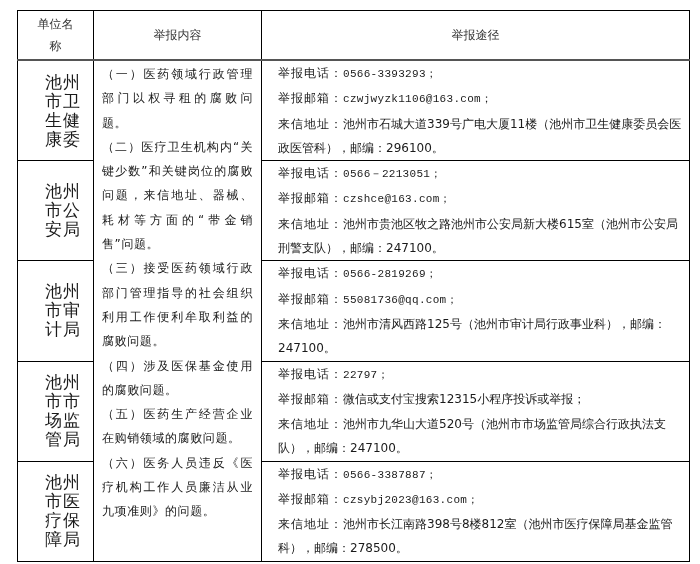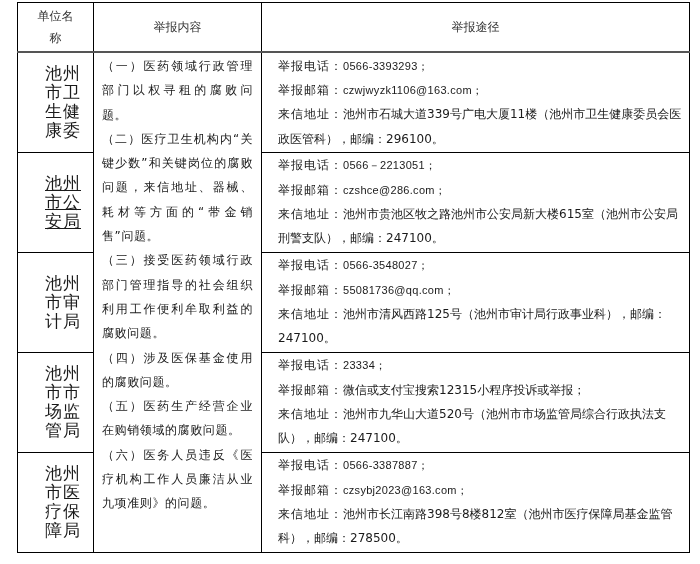--- a/index.html
+++ b/index.html
@@ -11,21 +11,21 @@
       width: 700px;
       height: 564px;
       position: relative;
       overflow: hidden;
       font-family: "DejaVu Sans", "Liberation Sans", sans-serif;
       color: #1a1a1a;
     }
     .report-table {
       position: absolute;
       left: 17px;
-      top: 2px;
+      top: 10px;
       width: 672px;
       border-collapse: collapse;
       table-layout: fixed;
       border: 1.5px solid #000;
     }
     .report-table col.c1 { width: 76px; }
     .report-table col.c2 { width: 168px; }
     .report-table col.c3 { width: 428px; }
     .report-table th,
     .report-table td {
@@ -66,21 +66,21 @@
       line-height: 24.3px;
       padding: 0 6px 0 16px !important;
       vertical-align: middle;
     }
     .channel-cell .line {
       display: block;
       white-space: normal;
     }
     .lbl { letter-spacing: 1px; }
     .mono {
-      font-family: Liberation Sans, sans-serif;
+      font-family: Liberation Mono, monospace;
       font-size: 11px;
       letter-spacing: 0.3px;
     }
   </style>
 </head>
 <body>
 
 <table class="report-table">
   <colgroup>
     <col class="c1">
@@ -105,39 +105,39 @@
         <p>（五）医药生产经营企业在购销领域的腐败问题。</p>
         <p>（六）医务人员违反《医疗机构工作人员廉洁从业九项准则》的问题。</p>
       </td>
       <td class="channel-cell">
         <span class="line"><span class="lbl">举报电话：</span><span class="mono">0566-3393293；</span></span>
         <span class="line"><span class="lbl">举报邮箱：</span><span class="mono">czwjwyzk1106@163.com；</span></span>
         <span class="line"><span class="lbl">来信地址：</span><span>池州市石城大道339号广电大厦11楼（池州市卫生健康委员会医政医管科），邮编：296100。</span></span>
       </td>
     </tr>
     <tr>
-      <td class="unit-cell" style="padding:0 12px;text-decoration:underline;">池州市公安局</td>
+      <td class="unit-cell" style="padding:0 12px;">池州市公安局</td>
       <td class="channel-cell">
         <span class="line"><span class="lbl">举报电话：</span><span class="mono">0566－2213051；</span></span>
-        <span class="line"><span class="lbl">举报邮箱：</span><span class="mono">czshce@286.com；</span></span>
+        <span class="line"><span class="lbl">举报邮箱：</span><span class="mono">czshce@163.com；</span></span>
         <span class="line"><span class="lbl">来信地址：</span><span>池州市贵池区牧之路池州市公安局新大楼615室（池州市公安局刑警支队），邮编：247100。</span></span>
       </td>
     </tr>
     <tr>
       <td class="unit-cell" style="padding:0 12px;">池州市审计局</td>
       <td class="channel-cell">
-        <span class="line"><span class="lbl">举报电话：</span><span class="mono">0566-3548027；</span></span>
+        <span class="line"><span class="lbl">举报电话：</span><span class="mono">0566-2819269；</span></span>
         <span class="line"><span class="lbl">举报邮箱：</span><span class="mono">55081736@qq.com；</span></span>
         <span class="line"><span class="lbl">来信地址：</span><span>池州市清风西路125号（池州市审计局行政事业科），邮编：247100。</span></span>
       </td>
     </tr>
     <tr>
       <td class="unit-cell" style="padding:0 12px;">池州市市场监管局</td>
       <td class="channel-cell">
-        <span class="line"><span class="lbl">举报电话：</span><span class="mono">23334；</span></span>
+        <span class="line"><span class="lbl">举报电话：</span><span class="mono">22797；</span></span>
         <span class="line"><span class="lbl">举报邮箱：</span><span>微信或支付宝搜索12315小程序投诉或举报；</span></span>
         <span class="line"><span class="lbl">来信地址：</span><span>池州市九华山大道520号（池州市市场监管局综合行政执法支队），邮编：247100。</span></span>
       </td>
     </tr>
     <tr>
       <td class="unit-cell" style="padding:4px 12px;font-family:Liberation Serif, serif;">池州市医疗保障局</td>
       <td class="channel-cell">
         <span class="line"><span class="lbl">举报电话：</span><span class="mono">0566-3387887；</span></span>
         <span class="line"><span class="lbl">举报邮箱：</span><span class="mono">czsybj2023@163.com；</span></span>
         <span class="line"><span class="lbl">来信地址：</span><span>池州市长江南路398号8楼812室（池州市医疗保障局基金监管科），邮编：278500。</span></span>

